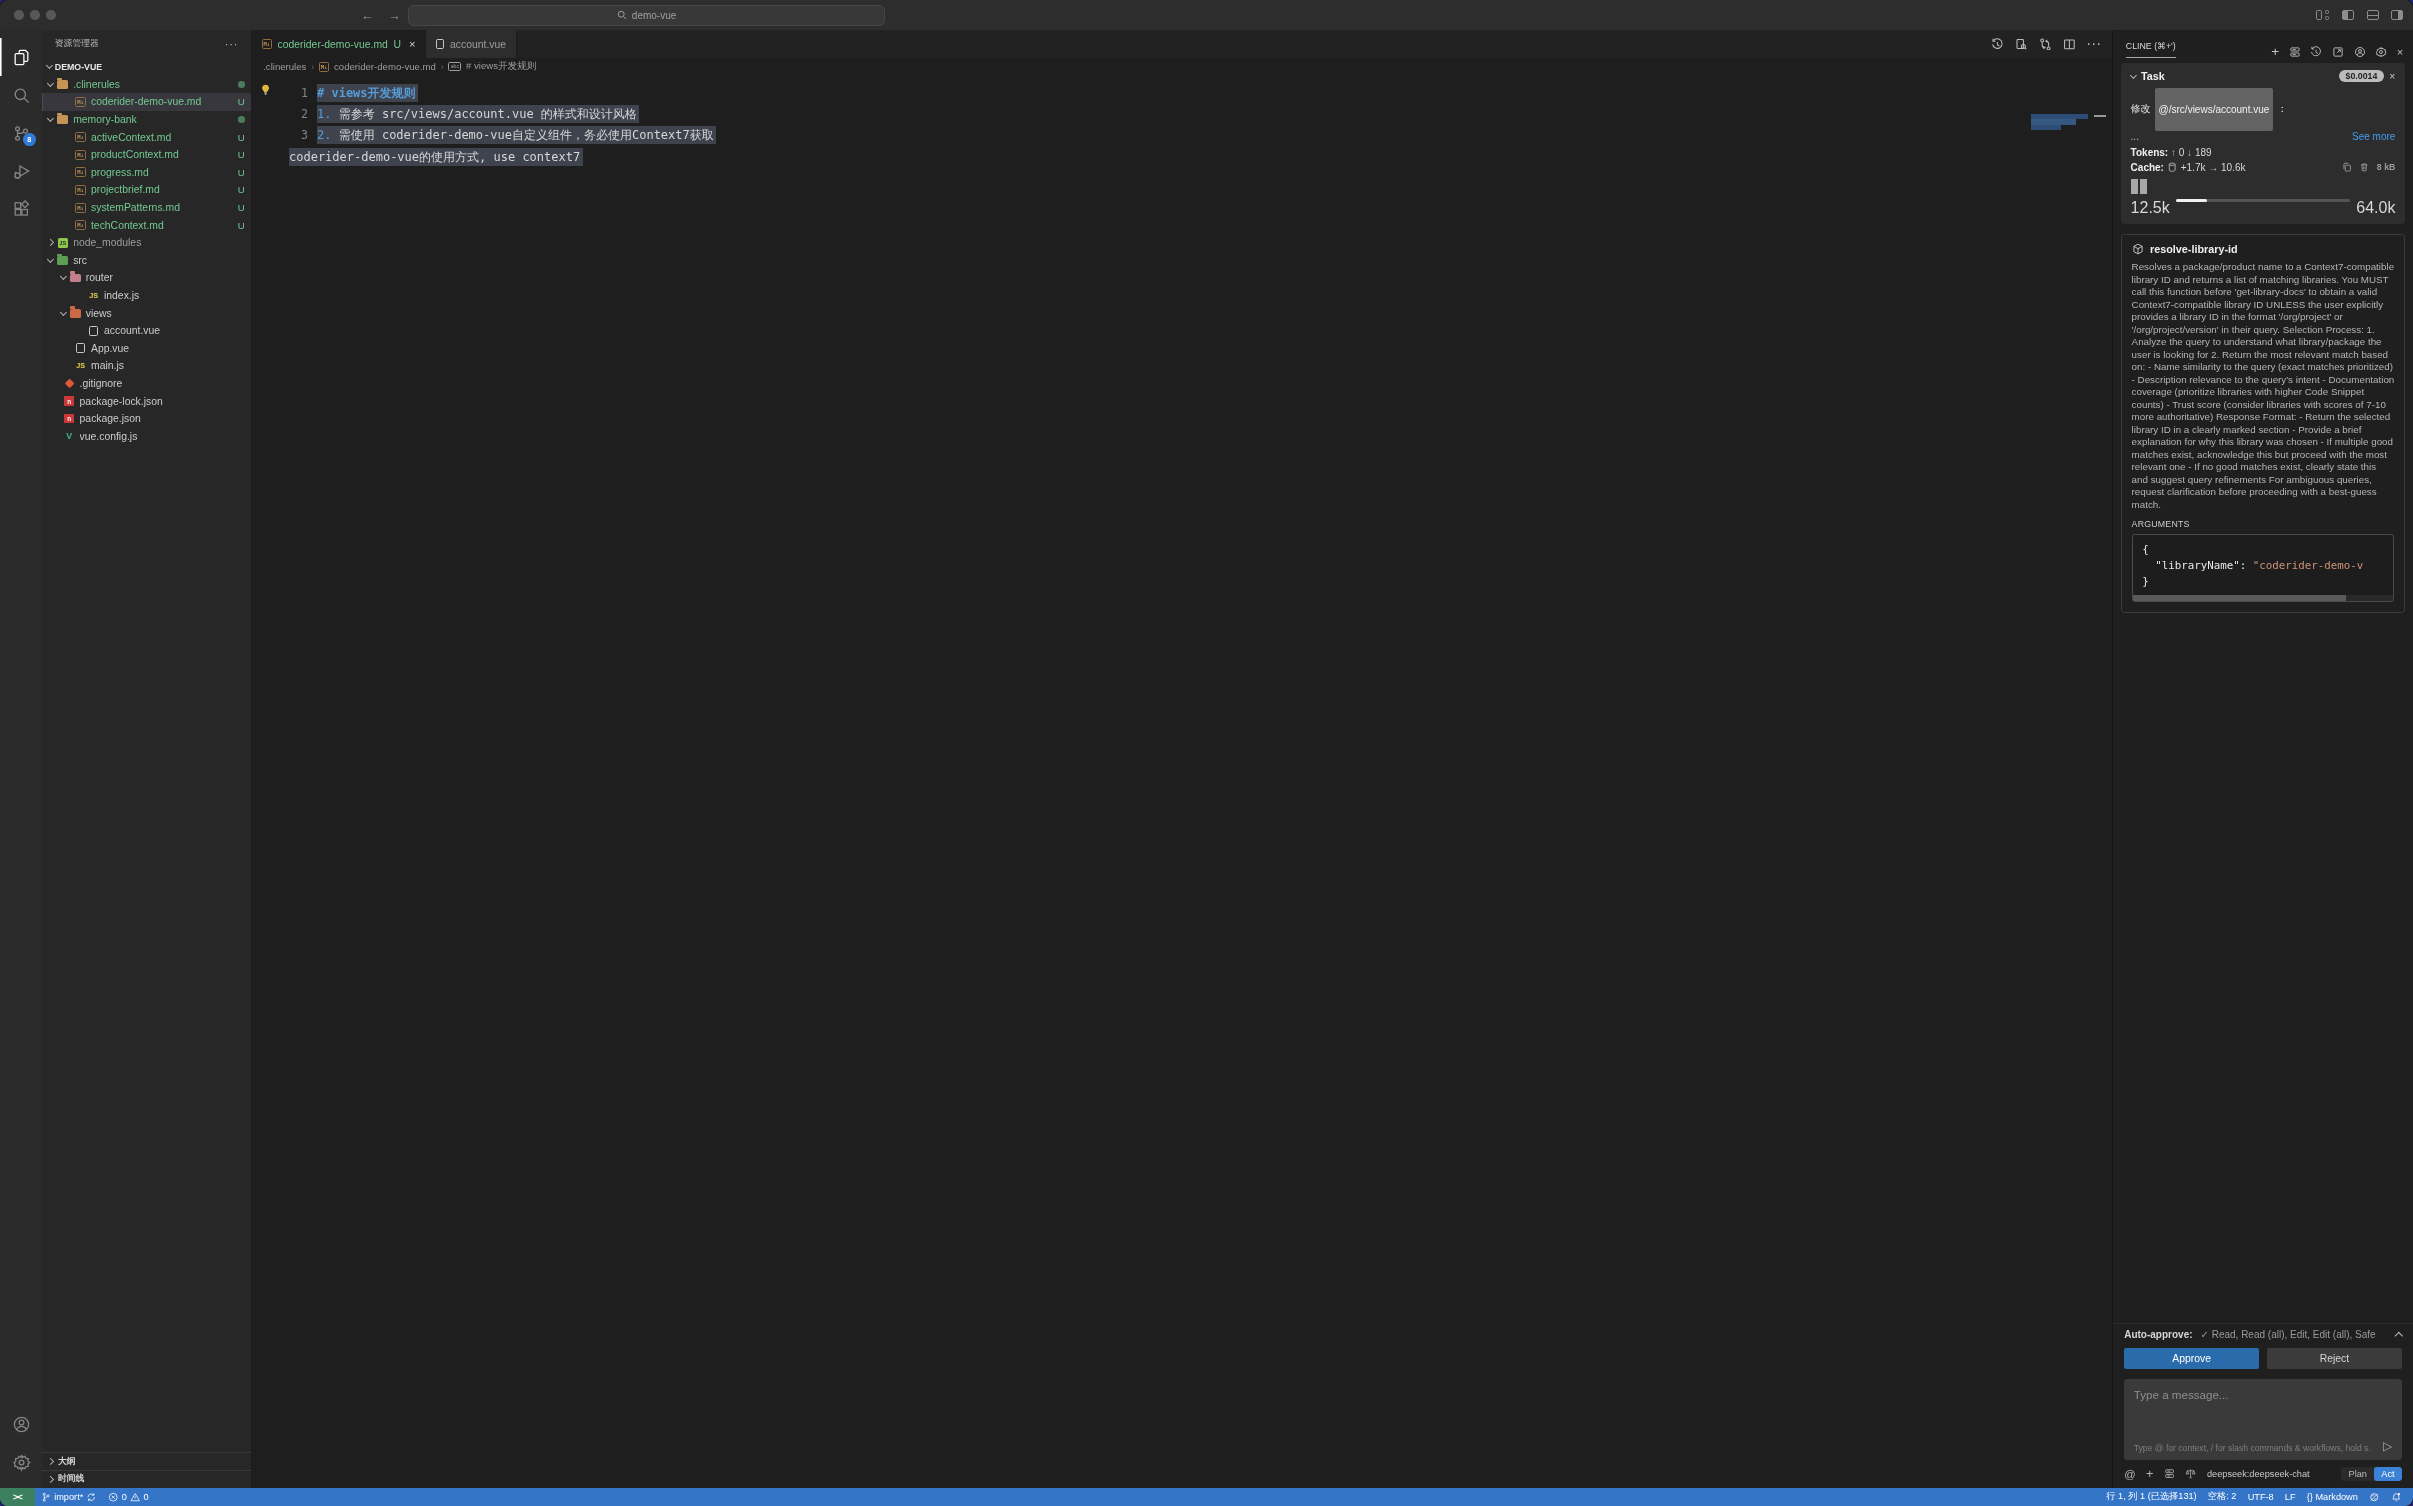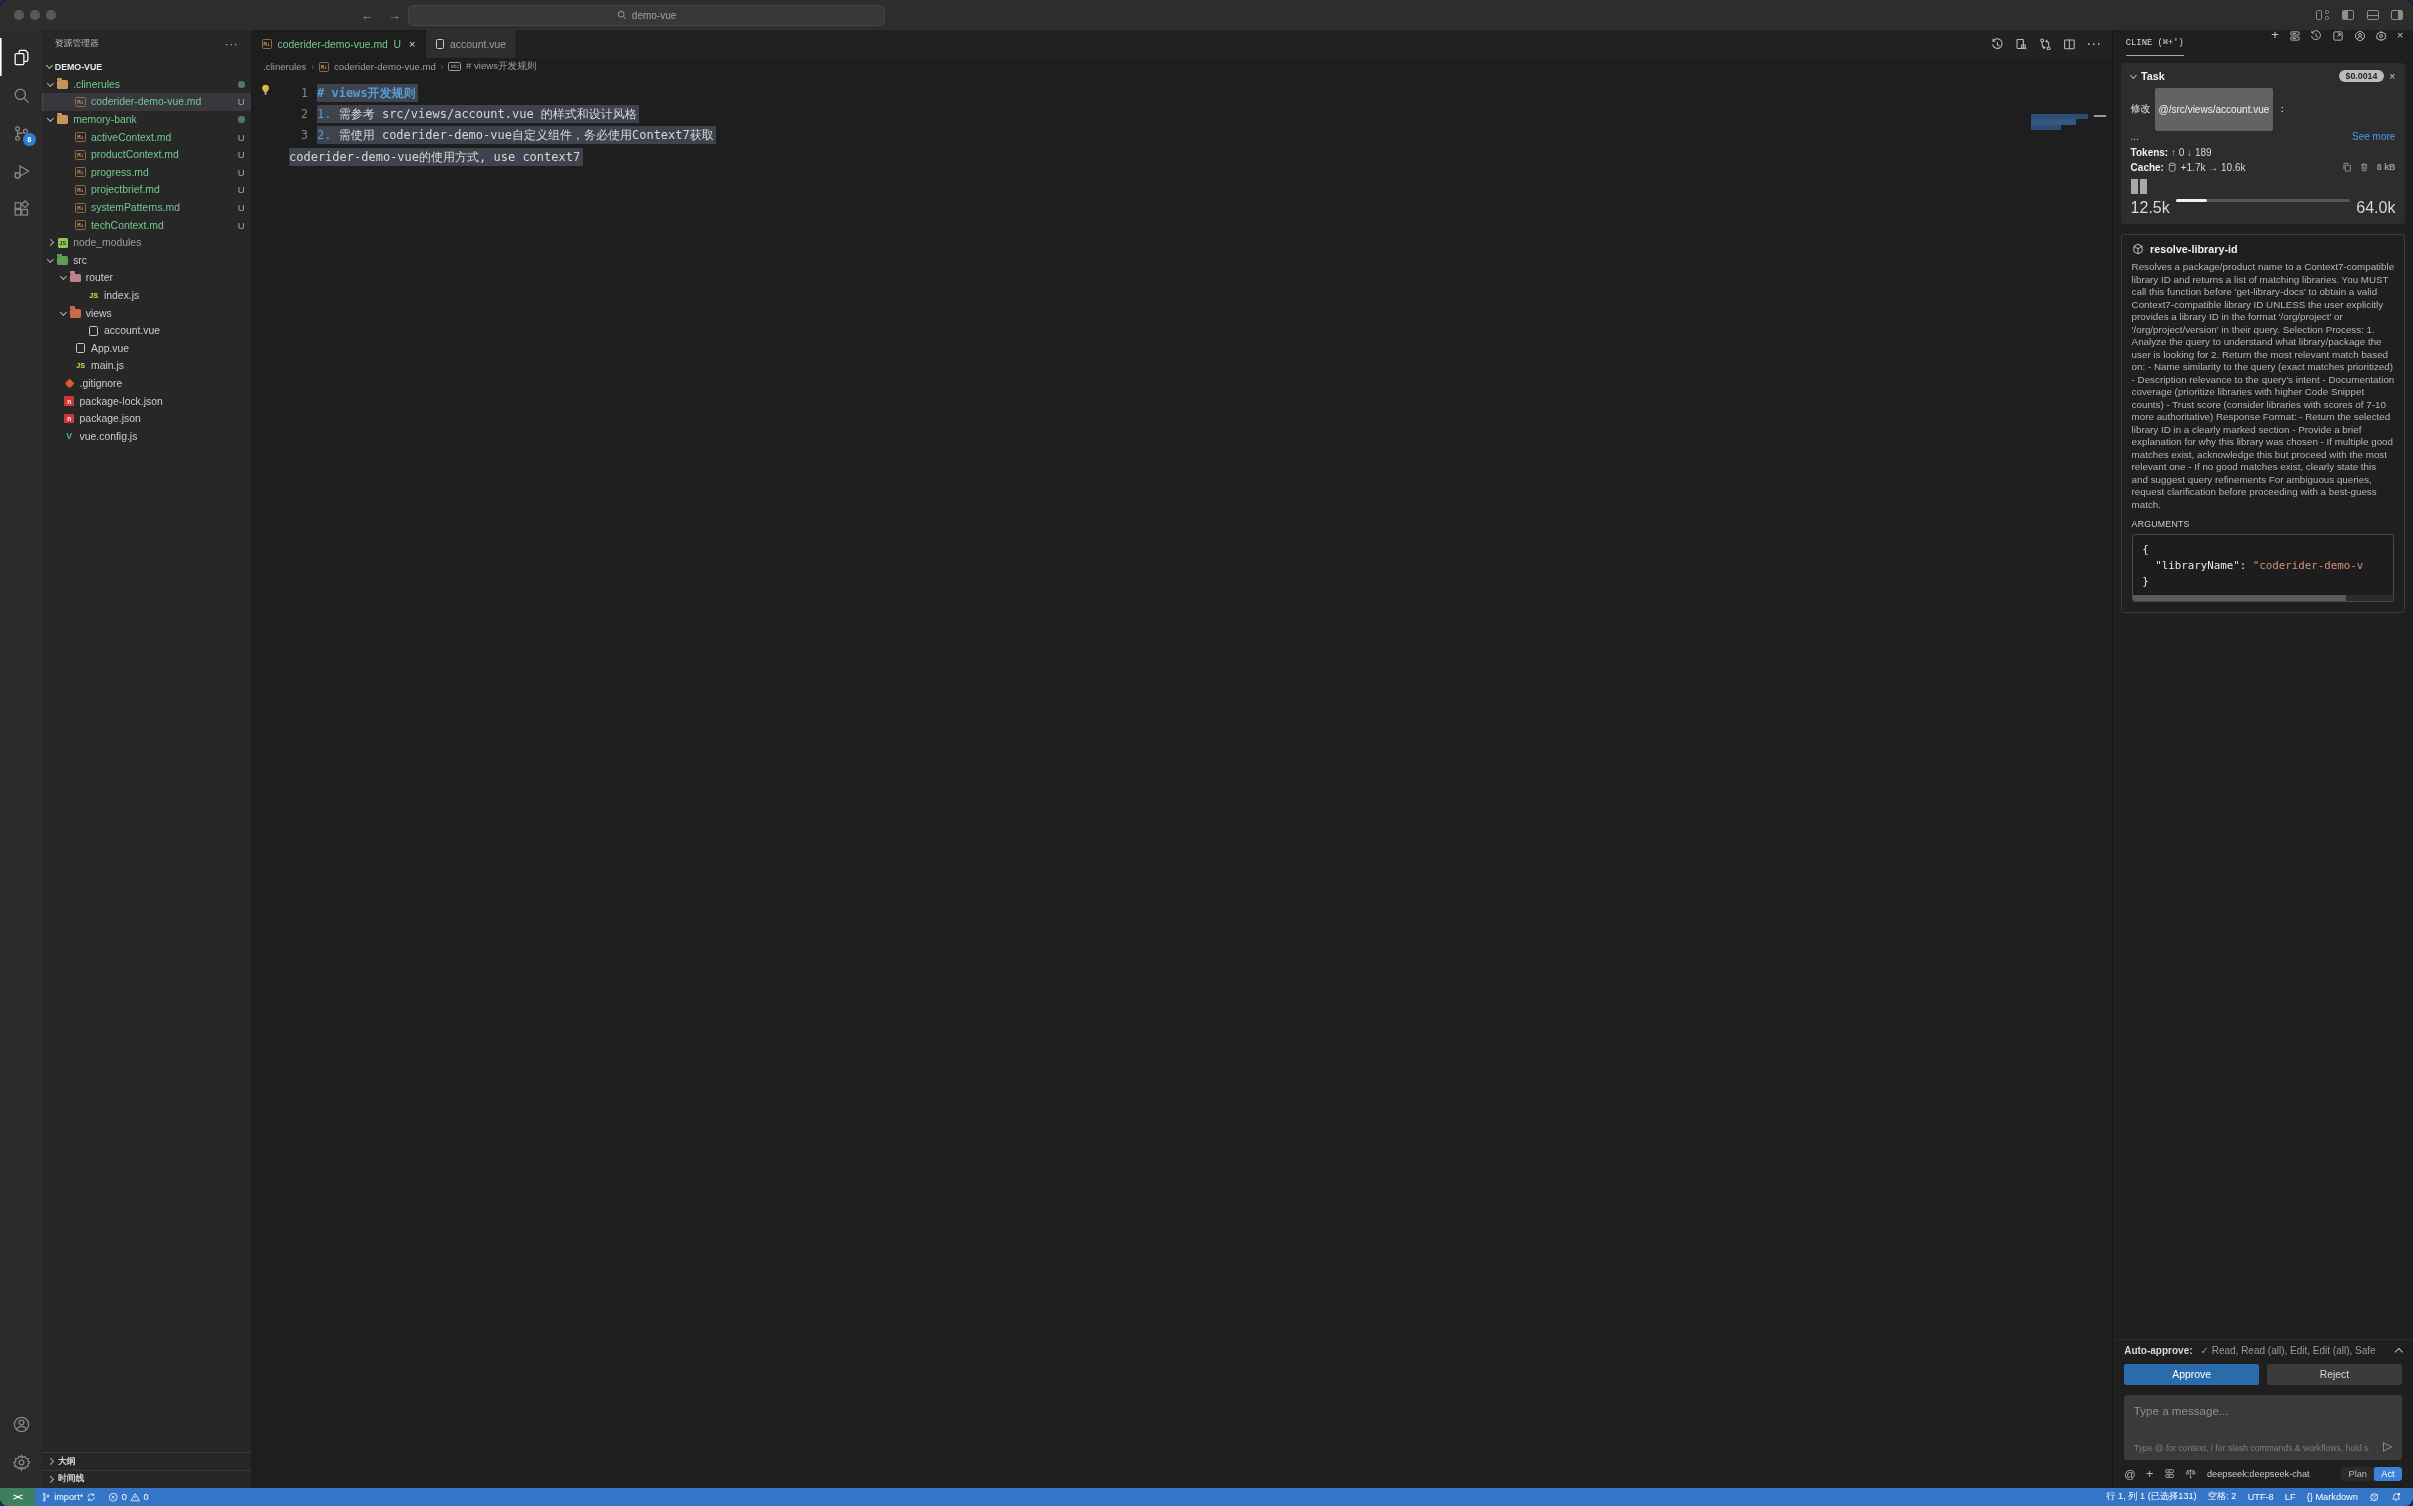--- a/index.html
+++ b/index.html
@@ -88,21 +88,21 @@
   .tx { color:#d6d6d6; }
   .bulb { position:absolute; left:8px; top:2.4px; width:11.2px; height:11.2px; }
   .minimap { position:absolute; right:22.3px; top:38px; width:59px; }
   .minimap .m1 { height:5.6px; width:57px; background:#2d4d77; }
   .minimap .m2 { height:5.6px; width:45px; background:#355880; }
   .minimap .m3 { height:4.8px; width:30px; background:#2d4d77; }
   .ovruler { position:absolute; right:6.4px; top:39px; width:12px; height:2.4px; background:#9a9a9a; }
 
   
   .cpanel { width:301px; flex:none; background:#1f1f1f; border-left:0.8px solid #161616; display:flex; flex-direction:column; min-height:0; }
-  .cp-head { height:28px; flex:none; display:flex; align-items:flex-start; padding:0 9.6px 0 12.8px;font-family:Liberation Mono, monospace; }
+  .cp-head { height:28px; flex:none; display:flex; align-items:flex-end; padding:0 9.6px 0 12.8px; }
   .cp-title { font-size:8.8px; color:#d8d8d8; border-bottom:0.8px solid #a8a8a8; padding:7.2px 0 6.4px; }
   .cp-icons { margin-left:auto; display:flex; gap:9.6px; align-items:center; color:#c3c3c3; }
   .cp-icons svg { width:12px; height:12px; }
   .cp-icons .tplus { font-size:13.6px; line-height:12px; }
   .cp-icons .tx2 { font-size:11.2px; }
   .taskcard { margin:4.8px 8px 6.4px; background:#2d2d2d; border-radius:4px; padding:7.2px 9.6px; flex:none; font-size:10px; }
   .t-r1 { display:flex; align-items:center; gap:5.6px; }
   .t-r1 .tlab { font-weight:700; color:#f0f0f0; font-size:10.8px; }
   .cost { margin-left:auto; background:#bcbcbc; color:#252525; font-size:8.8px; font-weight:700; border-radius:7.2px; padding:1.2px 6.4px; }
   .t-close { color:#c9c9c9; font-size:10.4px; }
@@ -135,21 +135,21 @@
   .hthumb { position:absolute; left:0; top:0; bottom:0; width:82%; background:#5a5a5a; }
   .cp-bottom { flex:none; }
   .approverow { display:flex; align-items:center; padding:4.8px 11.2px 4.8px; font-size:10px; border-top:0.8px solid #2b2b2b; }
   .approverow b { color:#d6d6d6; }
   .approverow .vals { color:#9a9a9a; margin-left:8px; }
   .approverow .cvup { margin-left:auto; width:5.6px; height:5.6px; border-left:1.3px solid #bbb; border-top:1.3px solid #bbb; transform:rotate(45deg); margin-top:2.4px; }
   .btnrow { display:flex; gap:8px; padding:3.2px 11.2px 6.4px; }
   .btn { flex:1; height:21.5px; border:none; border-radius:2px; font-size:10.4px; font-family:inherit; cursor:pointer; }
   .btn.approve { background:#2a6cab; color:#ffffff; }
   .btn.reject { background:#3b3b3b; color:#d6d6d6; }
-  .chatbox { margin:3.2px 11.2px 4.8px; background:#3a3a3a; border-radius:3.2px; height:65px; position:relative; padding:9.6px; }
+  .chatbox { margin:3.2px 11.2px 4.8px; background:#3a3a3a; border-radius:3.2px; height:81px; position:relative; padding:9.6px; }
   .chatbox input { width:100%; background:transparent; border:none; outline:none; color:#cfcfcf; font-size:11.6px; font-family:inherit; }
   .chatbox input::placeholder { color:#8f8f8f; }
   .chathint { position:absolute; left:9.6px; bottom:7.2px; right:32px; color:#7e7e7e; font-size:8.6px; white-space:nowrap; overflow:hidden; }
   .sendic { position:absolute; right:9.6px; bottom:6.4px; color:#a8a8a8; font-size:12px; }
   .cp-toolbar { display:flex; align-items:center; gap:10.4px; padding:1.6px 11.2px 6.4px; color:#b5b5b5; }
   .cp-toolbar svg { width:11.2px; height:11.2px; }
   .cp-toolbar .at { font-size:11.2px; } .cp-toolbar .plus { font-size:12.8px; }
   .model { font-size:9.2px; color:#c9c9c9; }
   .planact { margin-left:auto; display:flex; background:#2a2a2a; border-radius:2.4px; overflow:hidden; font-size:9.2px; }
   .planact .plan { padding:2px 7.2px; color:#bbbbbb; }

